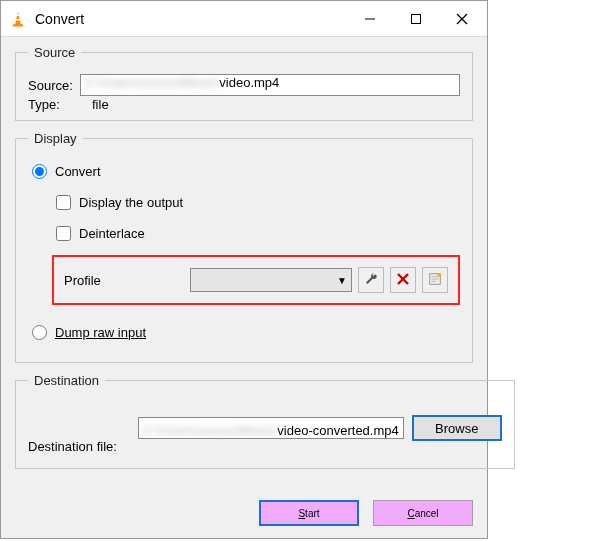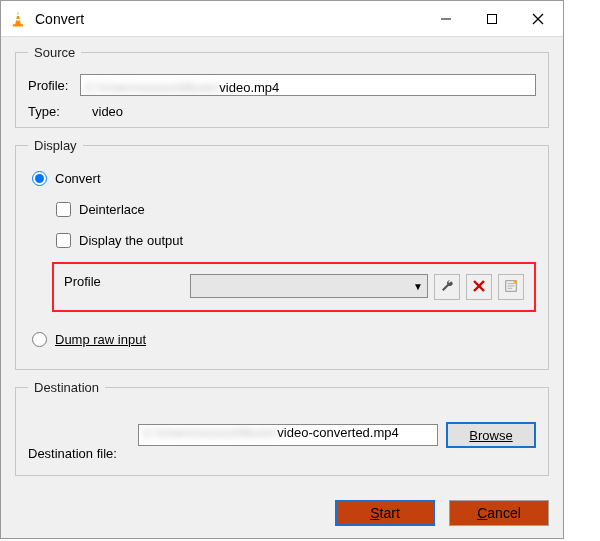--- a/index.html
+++ b/index.html
@@ -7,21 +7,21 @@
       font-family: "Segoe UI", Tahoma, sans-serif;
       font-size: 13px;
       background: #fff;
       width: 600px;
       height: 541px;
       overflow: hidden;
     }
     .window {
       border: 1px solid #999;
       background: #f0f0f0;
-      width: 564px;
+      width: 488px;
       height: 539px;
       display: flex;
       flex-direction: column;
     }
     .titlebar {
       display: flex;
       align-items: center;
       background: #fff;
       height: 36px;
       padding: 0 2px 0 8px;
@@ -33,38 +33,38 @@
     .winbtn svg { width: 12px; height: 12px; }
     .content { flex: 1; padding: 8px 14px 6px 14px; display: flex; flex-direction: column; }
     fieldset {
       border: 1px solid #c8c8c8;
       padding: 10px 12px 14px 12px;
       margin-bottom: 10px;
       position: relative;
     }
     fieldset.src { padding-bottom: 8px; }
     legend { padding: 0 6px; font-size: 13px; color: #222; }
-    .row { display: flex; align-items: center; margin-top: 8px; }
+    .row { display: flex; align-items: center; margin-top: 1px; }
     .row.first { margin-top: 4px; }
     .label { min-width: 52px; }
     .label.wide { min-width: 110px; margin-top: 37px; }
     .blur-prefix {
       filter: blur(3px);
       color: #bbb;
       user-select: none;
     }
     .type-val { margin-left: 12px; }
     .radio-row, .check-row { display: flex; align-items: center; margin: 8px 0 8px 4px; }
     .radio, .checkbox { margin-right: 8px; }
     .indent { margin-left: 24px; display: flex; flex-direction: column; }
     .profile-outline {
       border: 2px solid #ff2020;
       padding: 10px 10px;
       display: flex;
-      align-items: flex-start;
+      align-items: center;
       margin-top: 6px;
       margin-bottom: 6px;
       gap: 6px;
     }
     .profile-label { min-width: 120px; }
     .profile-select {
       flex: 1;
       height: 24px;
       border: 1px solid #888;
       background: #e6e6e6;
@@ -80,57 +80,56 @@
       display: flex; align-items: center; justify-content: center;
     }
     .icon-btn.delete { color: #d20000; font-weight: bold; }
     .browse-btn {
       height: 26px; width: 90px;
       border: 2px solid #1a6fcf;
       background: #e1e1e1;
       margin-left: 8px;
       font-family: inherit;
       font-size: 13px;
-      text-decoration: underline;
     }
     .footer {
       display: flex;
       justify-content: flex-end;
       gap: 14px;
       padding: 6px 14px 12px 0;
     }
     .btn {
       height: 26px; width: 100px;
       border: 1px solid #a0a0a0;
-      background: #c2410c;
+      background: #f0abfc;
       font-family: inherit;
-      font-size: 14px;
+      font-size: 10px;
     }
     .btn.primary { border: 2px solid #1a6fcf; }
     .underline-first::first-letter { text-decoration: underline; }
     input[type="radio"], input[type="checkbox"] { width: 15px; height: 15px; }
     .caret-down { font-size: 10px; }
     .dest-input-wrap {
       flex: 1;
       border: 1px solid #888;
       background: #fff;
       height: 22px;
       display: flex;
-      align-items: flex-start;
+      align-items: flex-end;
       padding: 0 4px;
       overflow: hidden;
       white-space: nowrap;
     }
     .src-input-wrap {
       flex: 1;
       border: 1px solid #888;
       background: #fff;
       height: 22px;
       display: flex;
-      align-items: flex-end;
+      align-items: flex-start;
       padding: 0 4px;
       overflow: hidden;
       white-space: nowrap;
     }
   </style>
 </head>
 <body>
 
 <div class="window">
   <div class="titlebar">
@@ -159,48 +158,48 @@
           <line x1="11" y1="1" x2="1" y2="11" stroke="#000" stroke-width="1.2"></line>
         </svg>
     </div>
   </div>
 
   <div class="content">
 
     <fieldset class="src">
       <legend>Source</legend>
       <div class="row first">
-        <span class="label">Profile:</span>
+        <span class="label">Source:</span>
         <div class="src-input-wrap">
           <span class="blur-prefix">C:\Users\xxxxxx\Music\</span>
           <span>video.mp4</span>
         </div>
       </div>
       <div class="row">
         <span class="label">Type:</span>
-        <span class="type-val">video</span>
+        <span class="type-val">file</span>
       </div>
     </fieldset>
 
     <fieldset>
       <legend>Display</legend>
 
       <div class="radio-row">
         <input type="radio" name="mode" class="radio" checked="" style="">
         <span>Convert</span>
       </div>
 
       <div class="indent">
         <div class="check-row">
           <input type="checkbox" class="checkbox" style="">
-          <span>Deinterlace</span>
+          <span>Display the output</span>
         </div>
         <div class="check-row">
           <input type="checkbox" class="checkbox" style="">
-          <span>Display the output</span>
+          <span>Deinterlace</span>
         </div>
 
         <div class="profile-outline">
           <span class="profile-label">Profile</span>
           <div class="profile-select">
             <span></span>
             <span class="caret-down">▼</span>
           </div>
           <div class="icon-btn">
             <span>

